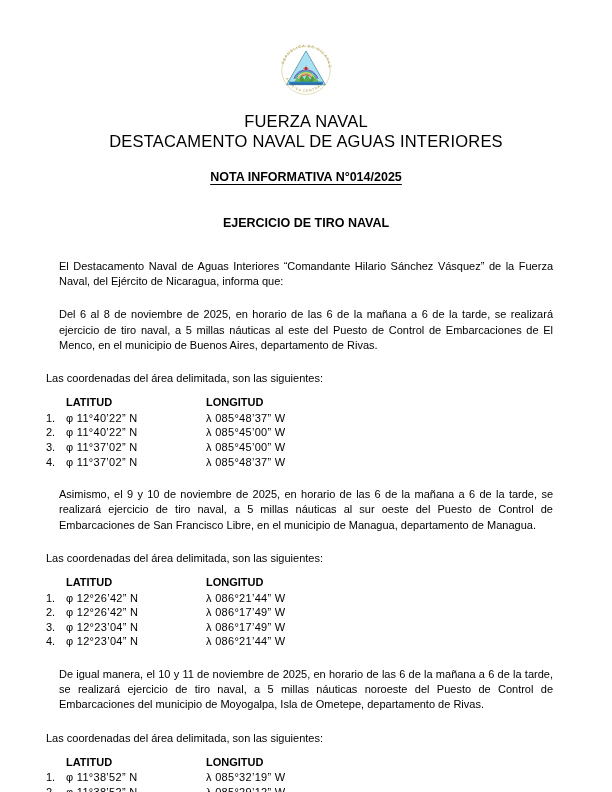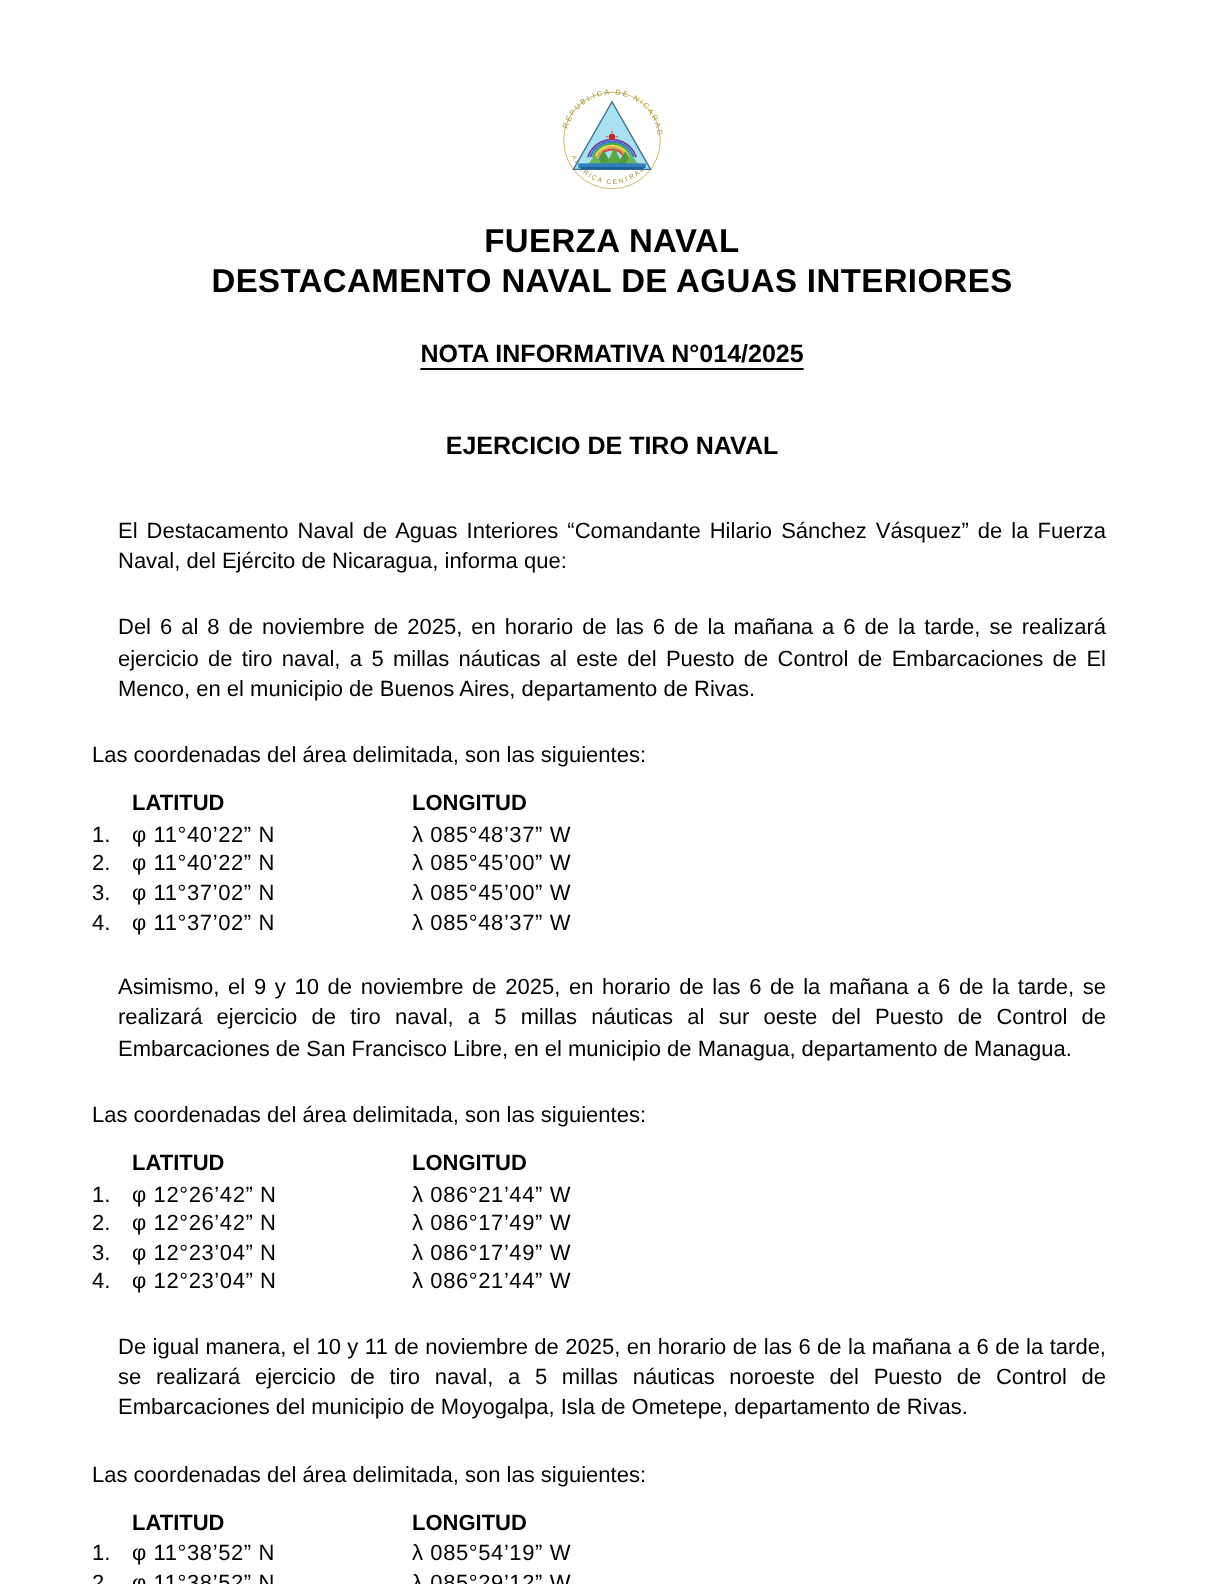--- a/index.html
+++ b/index.html
@@ -37,21 +37,21 @@
     display: block;
   }
 
   
   .titles {
     text-align: center;
     margin-top: 13px;
   }
   .title-line {
     font-size: 16.5px;
-    font-weight: bold;
+    font-weight: normal;
     letter-spacing: 0.2px;
     line-height: 20px;
   }
   .subtitle {
     text-align: center;
     margin-top: 19px;
     font-size: 12.5px;
     font-weight: bold;
   }
   .subtitle span.u {
@@ -252,21 +252,21 @@
         <tr>
           <th class="c-num"></th>
           <th class="c-lat">LATITUD</th>
           <th class="c-lon">LONGITUD</th>
         </tr>
       </thead>
       <tbody>
         <tr>
           <td class="c-num">1.</td>
           <td class="c-lat sym">φ 11°38’52” N</td>
-          <td class="c-lon sym">λ 085°54’19” W</td>
+          <td class="c-lon sym">λ 085°32’19” W</td>
         </tr>
         <tr>
           <td class="c-num">2.</td>
           <td class="c-lat sym">φ 11°38’52” N</td>
           <td class="c-lon sym">λ 085°29’12” W</td>
         </tr>
         <tr>
           <td class="c-num">3.</td>
           <td class="c-lat sym">φ 11°35’14” N</td>
           <td class="c-lon sym">λ 085°29’12” W</td>

